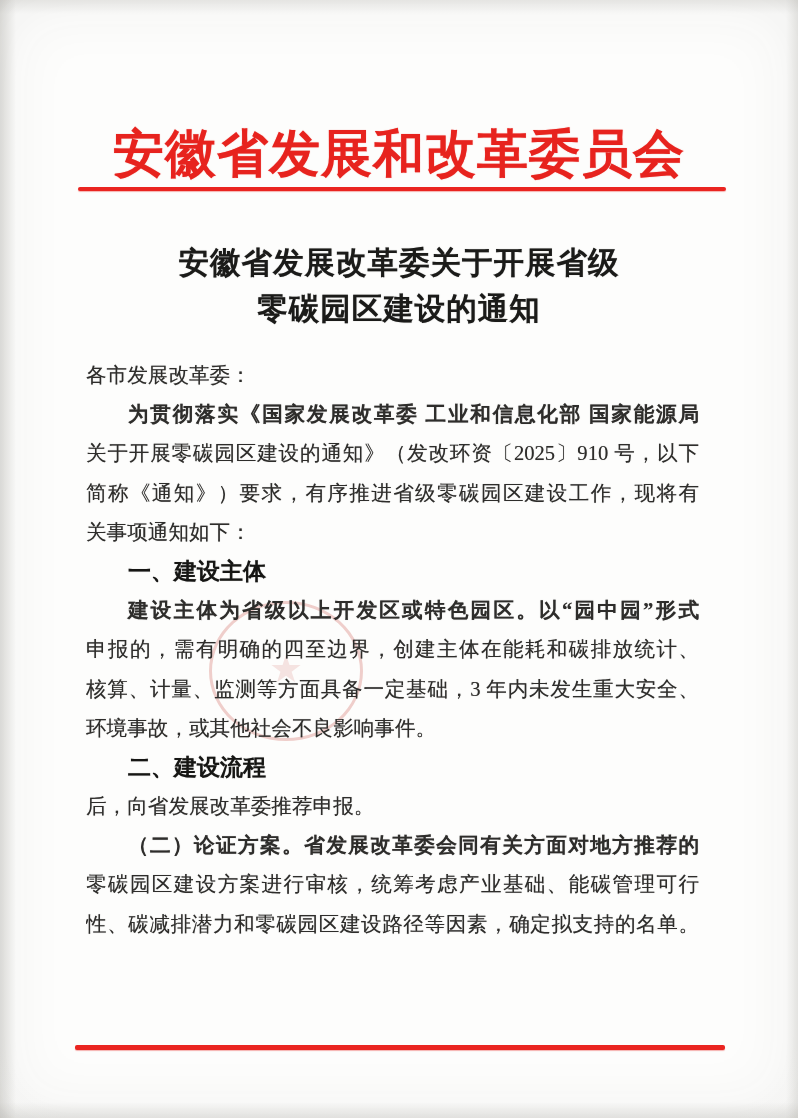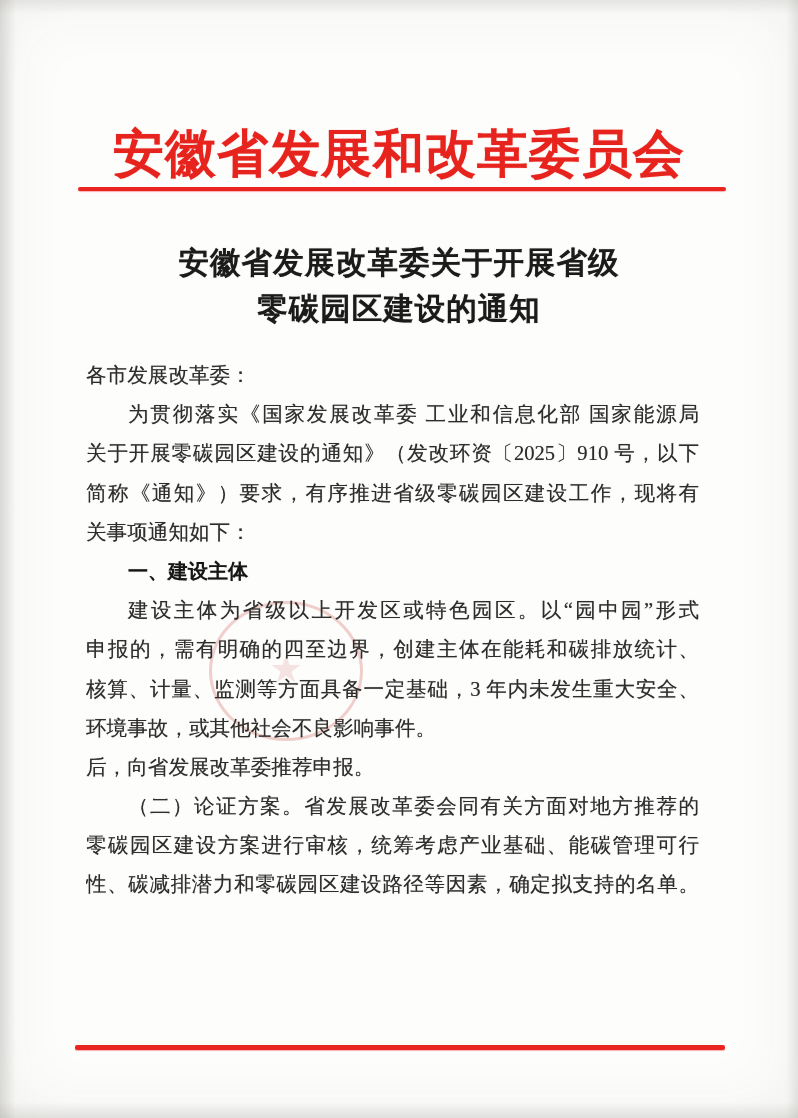--- a/index.html
+++ b/index.html
@@ -67,26 +67,26 @@
     height:39.2px;line-height:39.2px;
     white-space:nowrap;
     text-align:left;
   }
   .body .line.fill{
     white-space:normal;
     text-align:justify;
     text-align-last:justify;
     overflow:hidden;
   }
-  .body .line.indent{ text-indent:42px; }
+  .body .line.indent{ text-indent:42px;font-weight:bold; }
   .body .line.bold{
     font-family:"Liberation Sans","DejaVu Sans",sans-serif;
     font-weight:bold;
     color:#161614;
-    font-size:20px;
+    font-size:23px;
   }
 </style>
 </head>
 <body>
 
 <div class="page">
 
   <div class="letterhead">安徽省发展和改革委员会</div>
 
   <div class="red-rule top"></div>
@@ -104,20 +104,21 @@
       <div class="line">各市发展改革委：</div>
       <div class="line indent fill">为贯彻落实《国家发展改革委 工业和信息化部 国家能源局</div>
       <div class="line fill">关于开展零碳园区建设的通知》（发改环资〔2025〕910 号，以下</div>
       <div class="line fill">简称《通知》）要求，有序推进省级零碳园区建设工作，现将有</div>
       <div class="line">关事项通知如下：</div>
       <div class="line indent bold">一、建设主体</div>
       <div class="line indent fill">建设主体为省级以上开发区或特色园区。以“园中园”形式</div>
       <div class="line fill">申报的，需有明确的四至边界，创建主体在能耗和碳排放统计、</div>
       <div class="line fill">核算、计量、监测等方面具备一定基础，3 年内未发生重大安全、</div>
       <div class="line">环境事故，或其他社会不良影响事件。</div>
+      <div class="line indent bold">二、建设流程</div>
       <div class="line">后，向省发展改革委推荐申报。</div>
       <div class="line indent fill">（二）论证方案。省发展改革委会同有关方面对地方推荐的</div>
       <div class="line fill">零碳园区建设方案进行审核，统筹考虑产业基础、能碳管理可行</div>
       <div class="line fill">性、碳减排潜力和零碳园区建设路径等因素，确定拟支持的名单。</div>
     </div>
 
   <div class="red-rule bottom"></div>
 
 </div>
 

